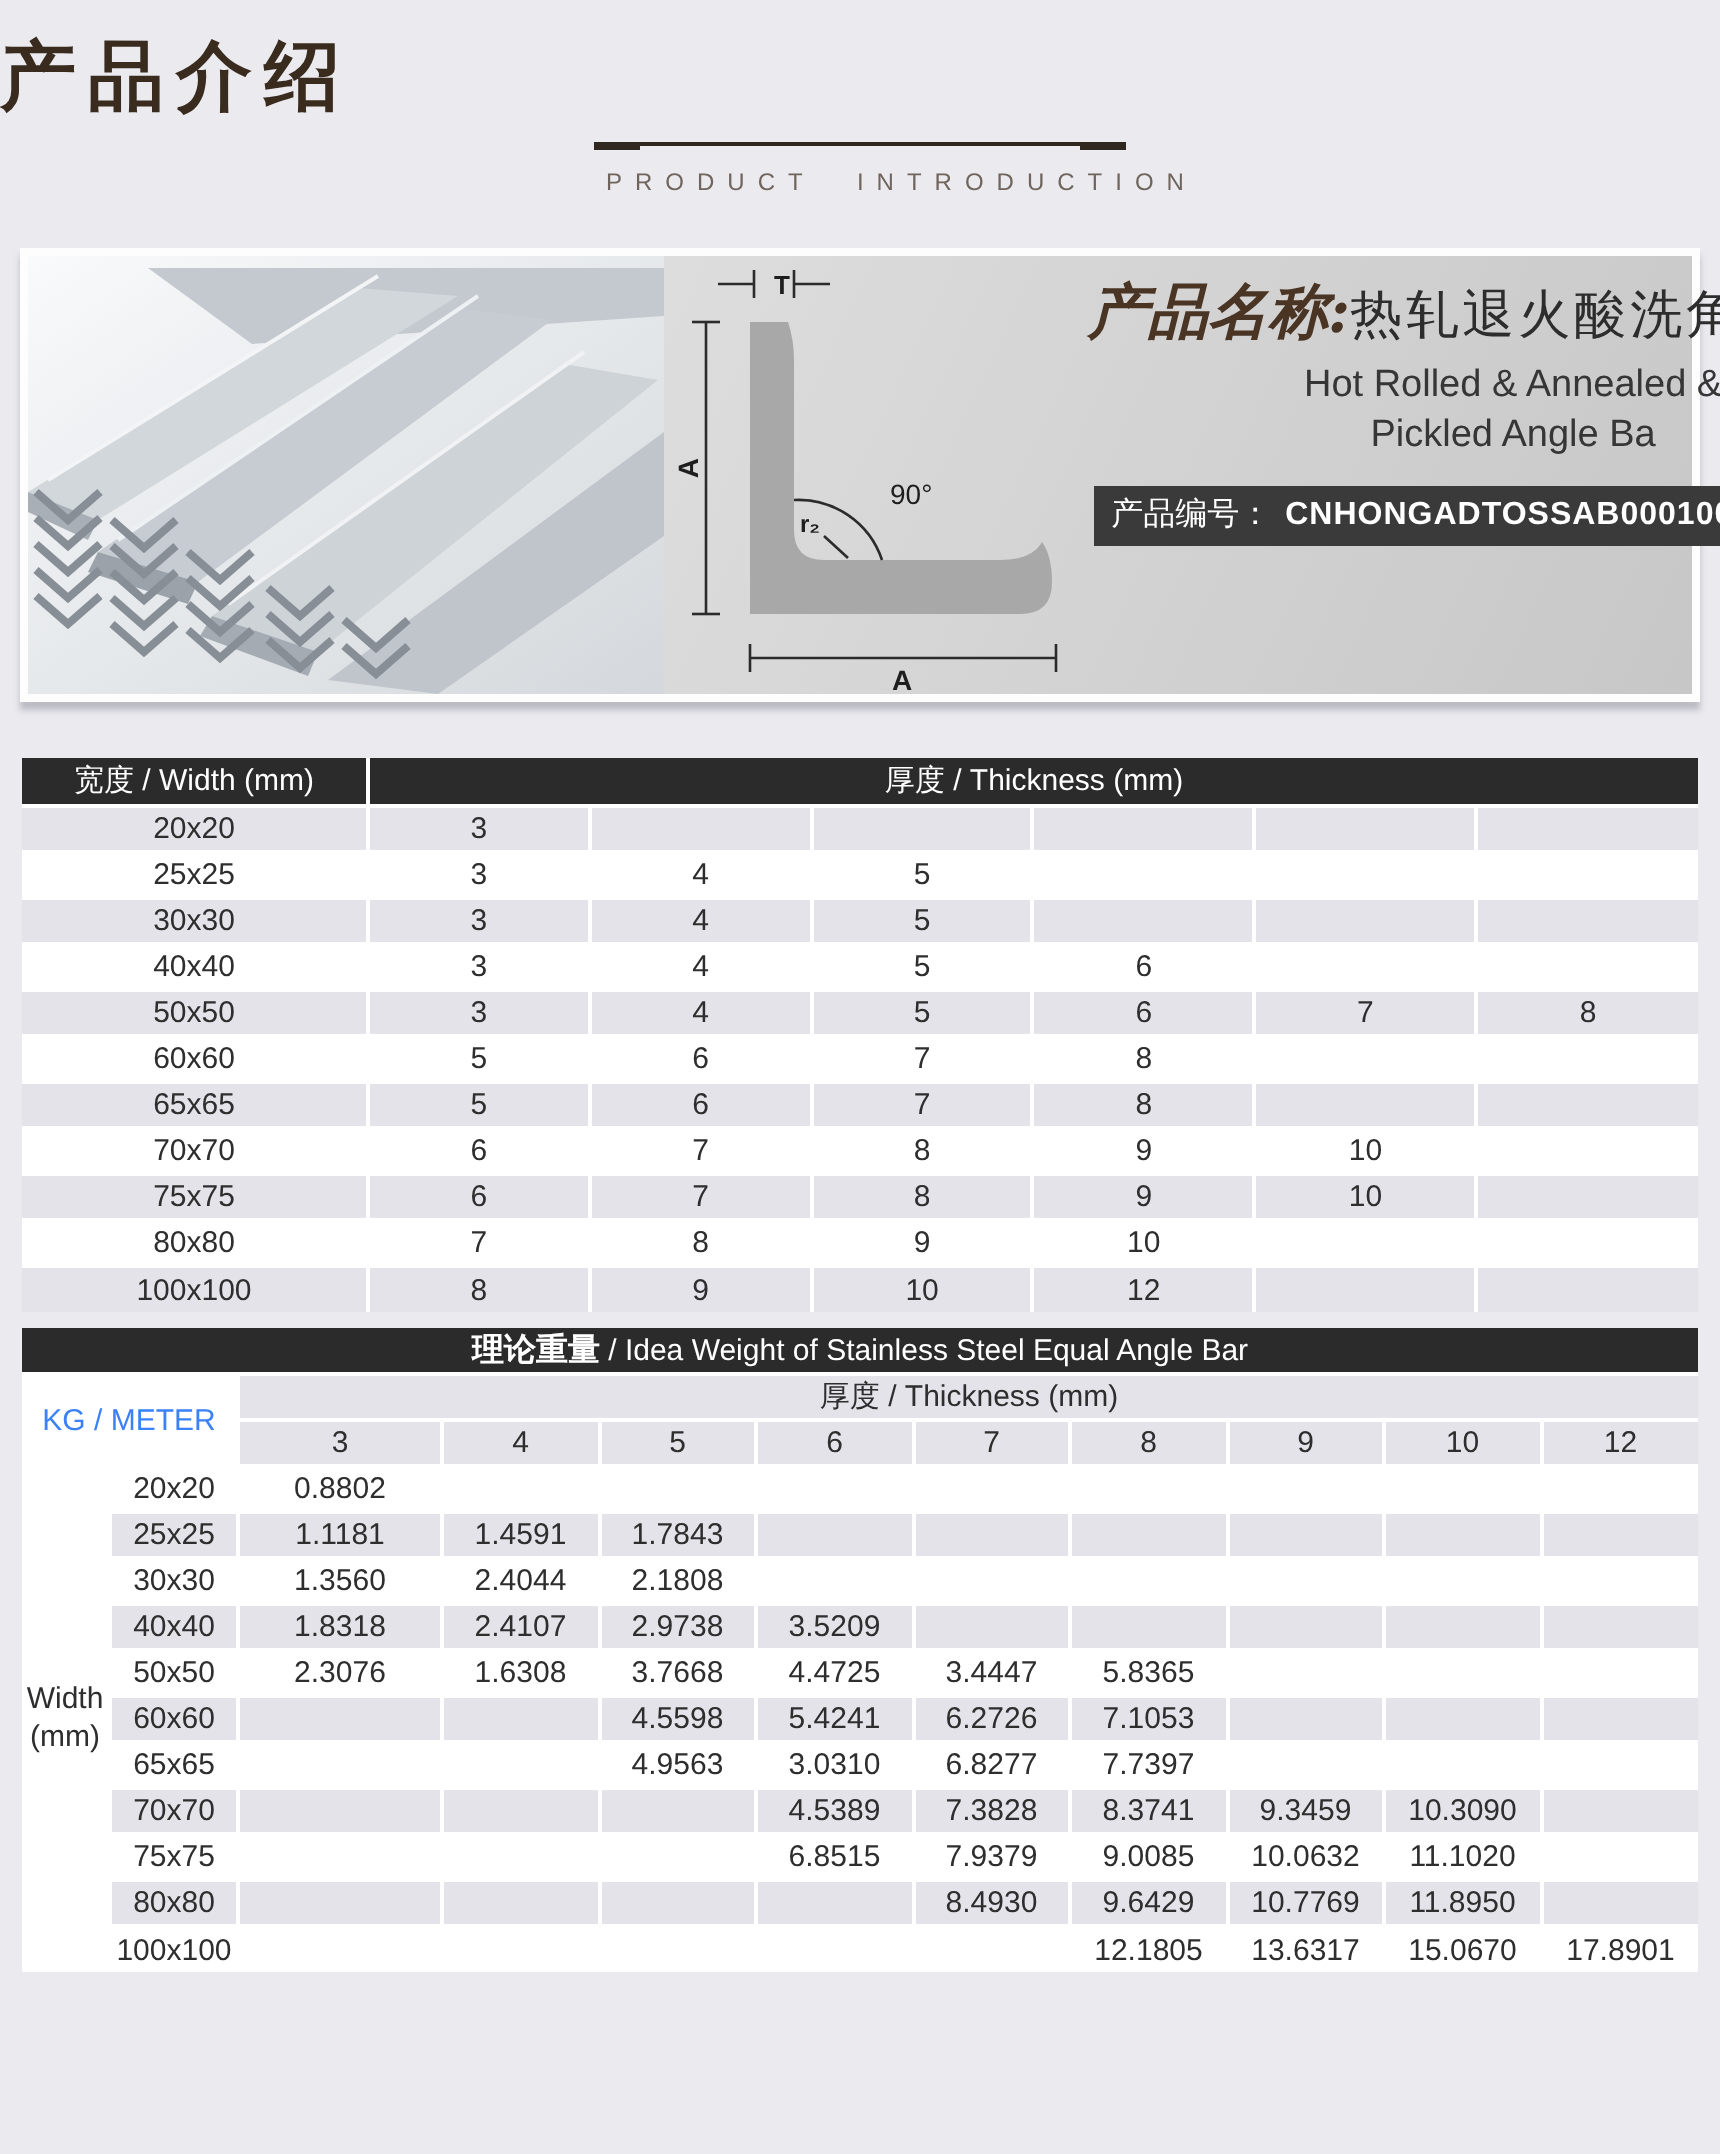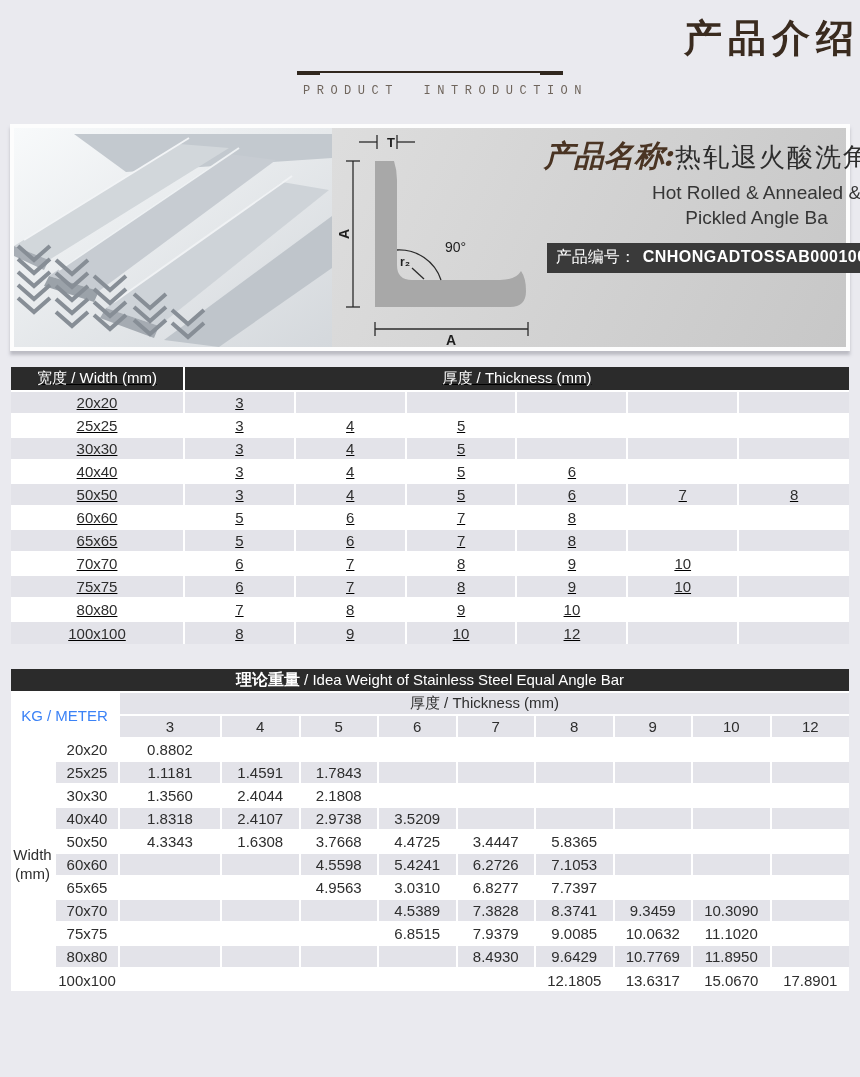--- a/index.html
+++ b/index.html
@@ -5,25 +5,25 @@
   * { box-sizing: border-box; }
   html, body { margin: 0; padding: 0; }
   body {
     width: 860px; height: 1077px; overflow: hidden;
     background: #eaeaef;
     font-family: "Liberation Sans", "DejaVu Sans", sans-serif;
   }
   
   .intro-header { padding-top: 13px; }
   .title-cn {
-    margin: 0; text-align: right;
+    margin: 0; text-align: left;
     font-family: "DejaVu Serif", serif; font-weight: bold;
     font-size: 38px; letter-spacing: 6px; color: #3a2b1f;
   }
-  .title-decor { width: 266px; margin: 5px auto 16px; position: relative; font-family: Liberation Mono, monospace; }
+  .title-decor { width: 266px; margin: 5px auto 16px; position: relative; }
   .dash { position: absolute; top: 0; width: 23px; height: 4px; background: #30271e; }
   .dash-l { left: 0; } .dash-r { right: 0; }
   .rule { height: 2px; background: #30271e; margin-top: 7px; }
   .title-en {
     margin-top: 11px; text-align: center;
     font-size: 12px; letter-spacing: 6.5px; word-spacing: 11px;
     color: #6f655c; padding-left: 6px; white-space: nowrap;
   }
   
   .product-panel {
@@ -49,29 +49,29 @@
   }
   .code-bar {
     margin: 13px 2px 0 auto; width: fit-content;
     background: #3a3a3a; color: #ffffff;
     font-size: 16px; padding: 4px 9px 5px; white-space: nowrap;
   }
   .code-value { margin-left: 7px; font-weight: bold; letter-spacing: .5px; }
   
   table { border-collapse: collapse; border-style: hidden; table-layout: fixed; }
   th, td { border: 2px solid #ffffff; text-align: center; padding: 0; overflow: hidden; }
-  .size-table { width: 838px; margin: 16px auto 0; text-decoration: underline; }
+  .size-table { width: 838px; margin: 28px auto 0; }
   .size-table thead th {
     background: #2b2b2b; color: #ffffff; font-weight: normal;
     font-size: 15px; height: 24px;
   }
   .size-table td { font-size: 15px; color: #2e2e2e; height: 23px; }
   .row-grey { background: #e3e3e9; }
   .row-white { background: #ffffff; }
-  .weight-table { width: 838px; margin: 25px auto 0; }
+  .weight-table { width: 838px; margin: 8px auto 0; }
   .wt-title { background: #2b2b2b; color: #ffffff; font-weight: normal; font-size: 15px; height: 23px; }
   .wt-bold { font-weight: bold; font-size: 16px; }
   .kg-cell { background: #ffffff; font-size: 15px; color: #3b82f6; font-weight: normal; }
   .th-grey { background: #e3e3e9; font-size: 15px; color: #2e2e2e; font-weight: normal; height: 23px; }
   .weight-table td { font-size: 15px; color: #2e2e2e; height: 23px; }
   .width-cell { background: #ffffff; font-size: 15px; line-height: 1.25; color: #2e2e2e; }
 </style>
 </head>
 <body>
 
@@ -375,21 +375,21 @@
           <td>2.9738</td>
           <td>3.5209</td>
           <td></td>
           <td></td>
           <td></td>
           <td></td>
           <td></td>
         </tr>
         <tr class="row-white">
           <td>50x50</td>
-          <td>4.3343</td>
+          <td>2.3076</td>
           <td>1.6308</td>
           <td>3.7668</td>
           <td>4.4725</td>
           <td>3.4447</td>
           <td>5.8365</td>
           <td></td>
           <td></td>
           <td></td>
         </tr>
         <tr class="row-grey">

